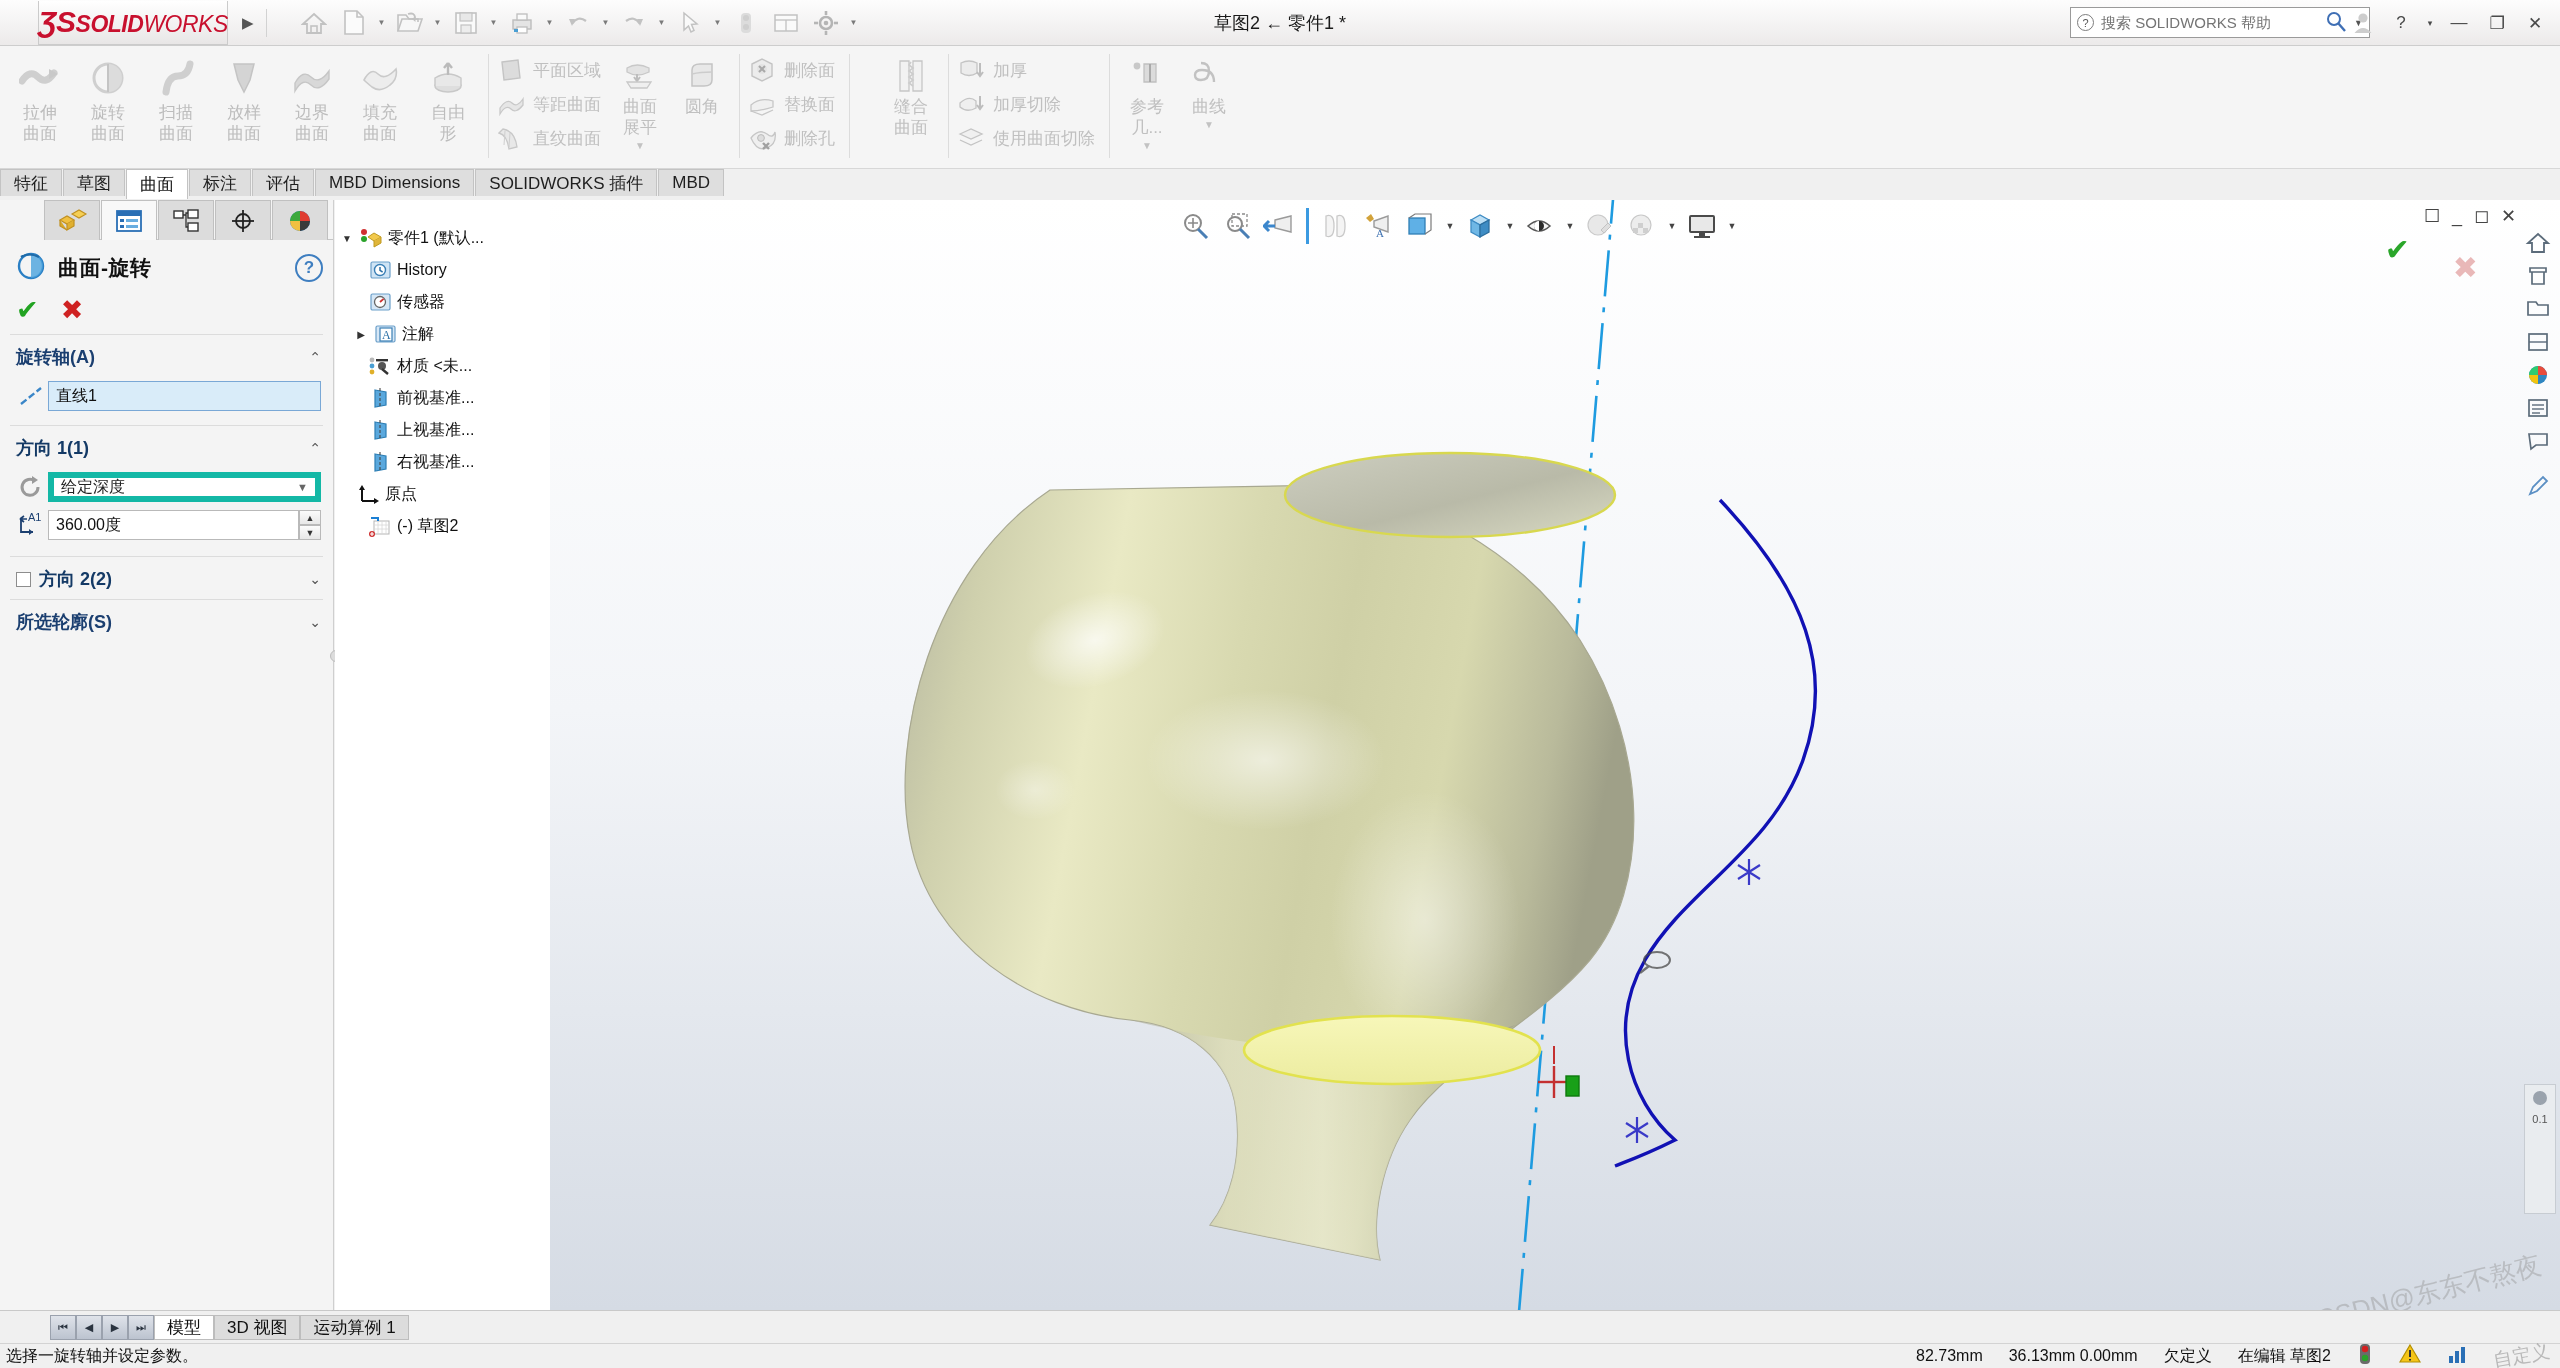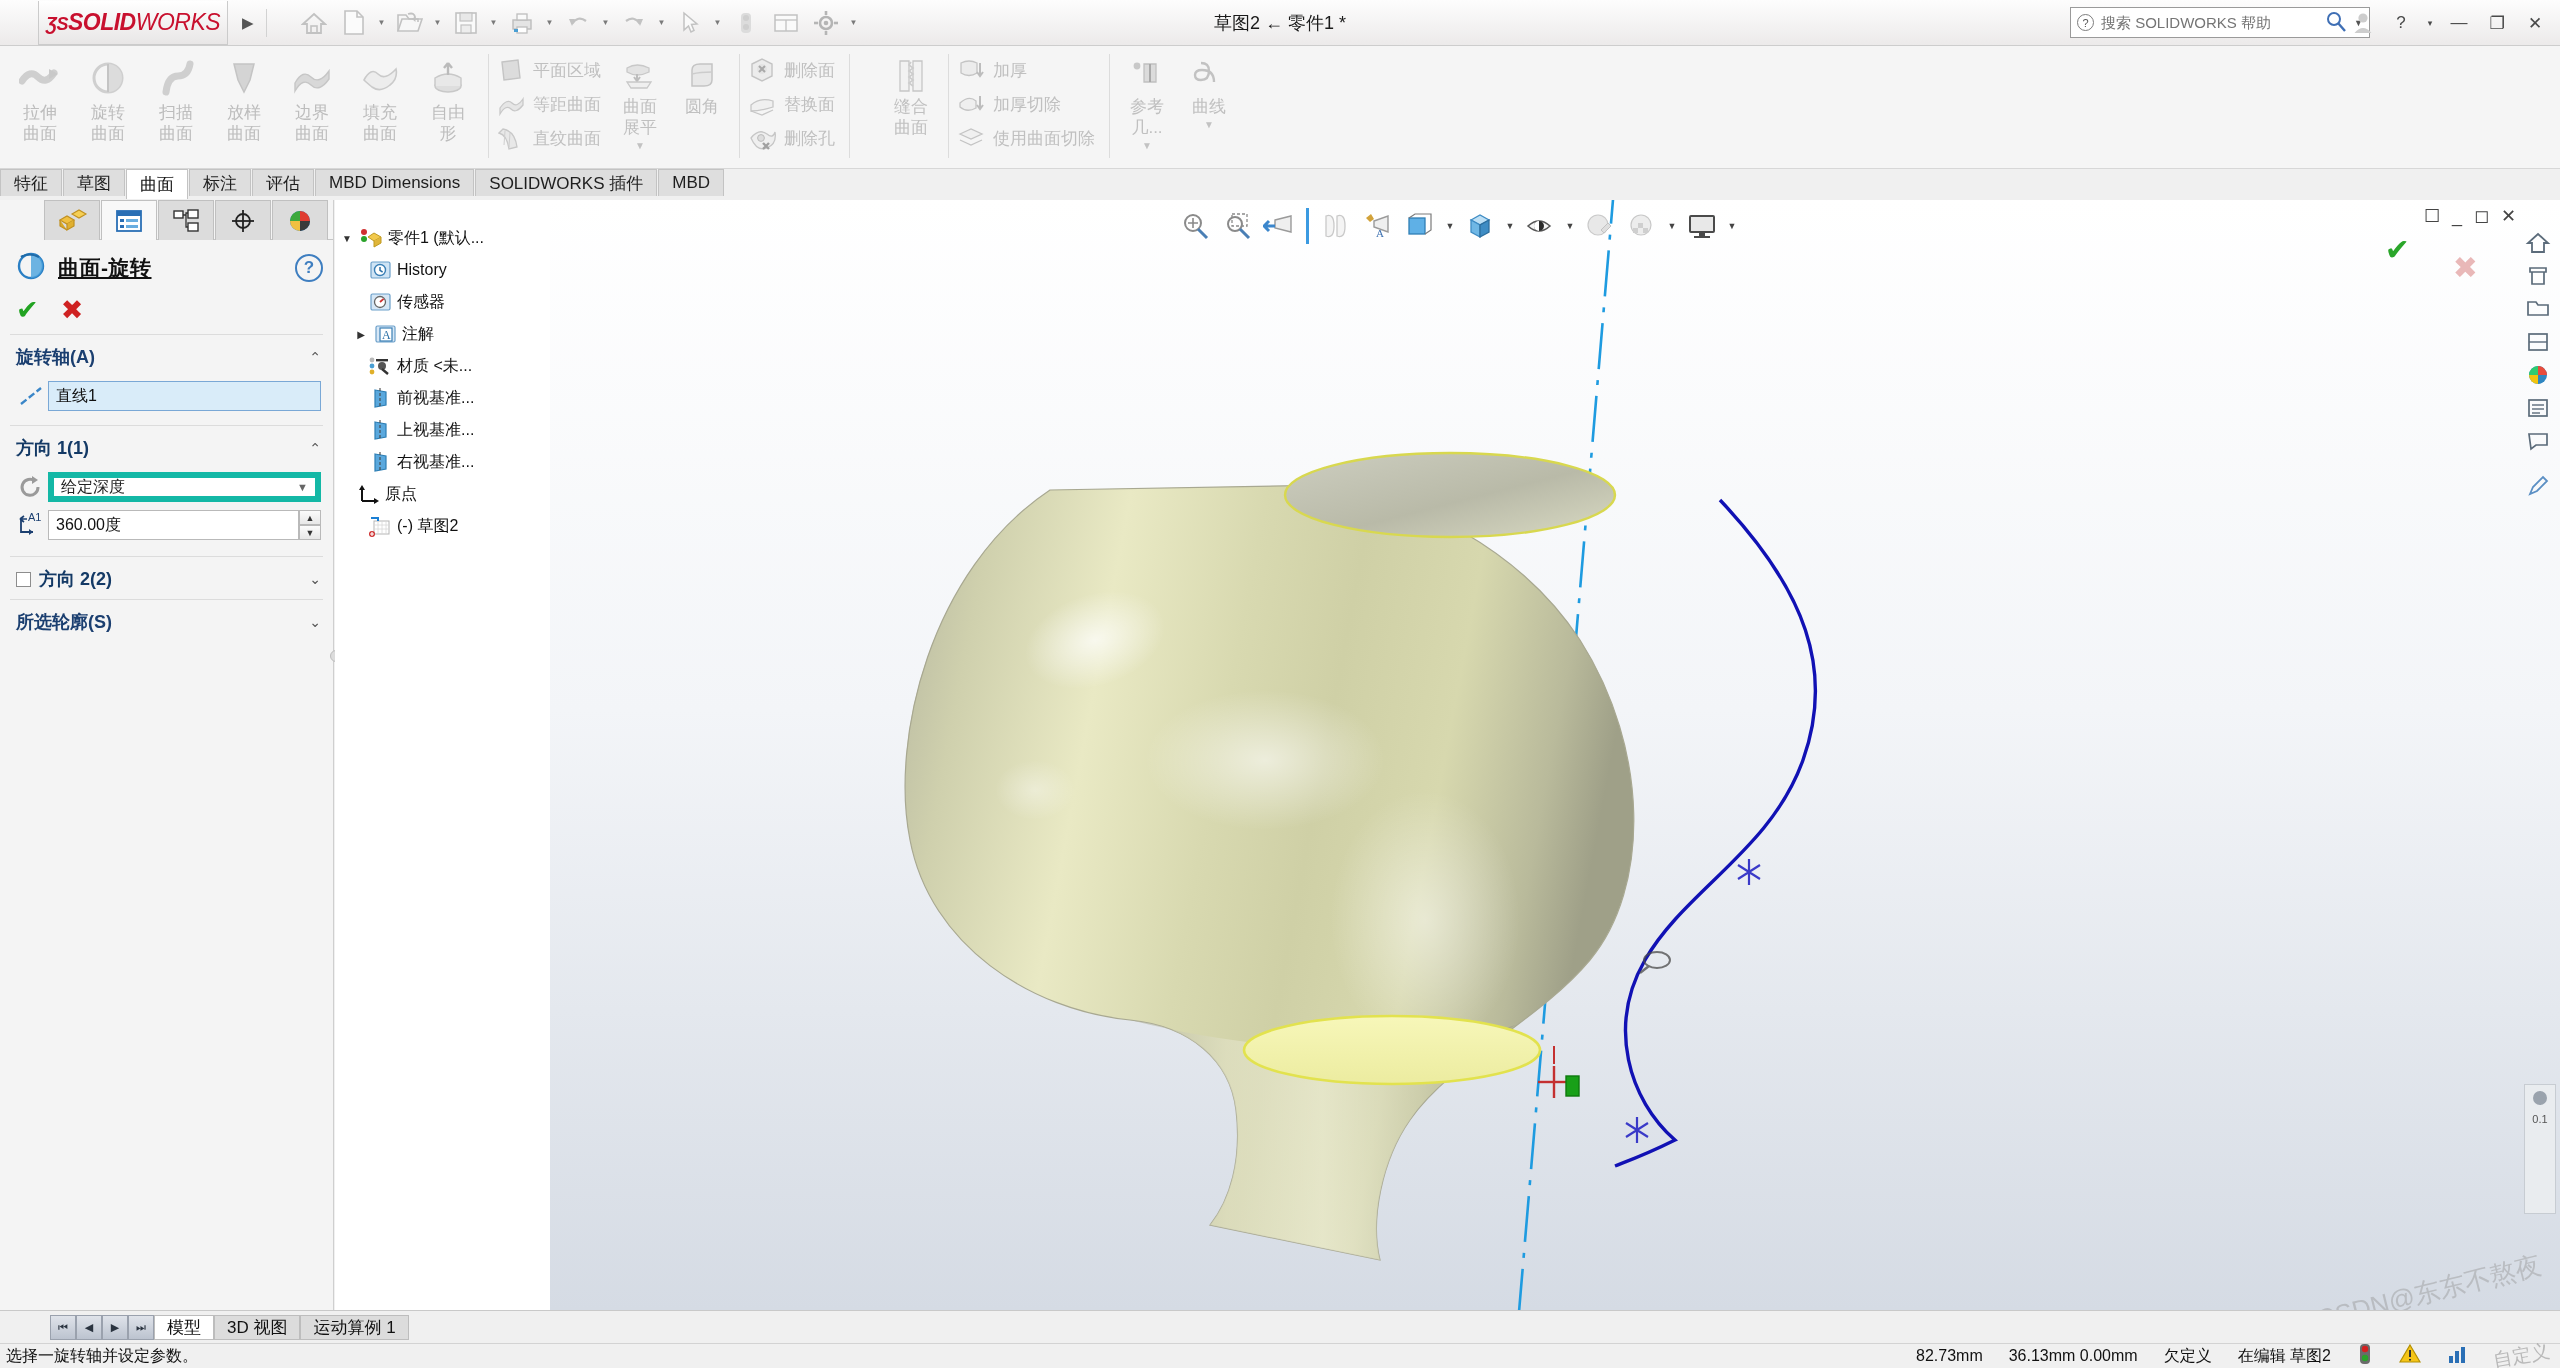--- a/index.html
+++ b/index.html
@@ -18,21 +18,21 @@
     border-bottom: 1px solid #cdcdcd;
     display: flex; align-items: center;
   }
   .logo-box {
     width: 190px; height: 44px; margin-left: 38px;
     background: linear-gradient(#ffffff, #e8e6e6);
     border: 1px solid #cbcbcb; border-top: none;
     display: flex; align-items: center; justify-content: center;
   }
   .logo-text { font-size: 23px; font-weight: bold; font-style: italic; letter-spacing: -0.5px; }
-  .logo-ds { color: #c8102e; font-size: 18px; }
+  .logo-ds { color: #c8102e; font-size: 30px; }
   .logo-solid { color: #c8102e; }
   .logo-works { color: #c8102e; font-weight: normal; }
   .tb-arrow { margin-left: 14px; color: #555; font-size: 15px; }
   .tb-sep { width: 1px; height: 28px; background: #d2d2d2; margin: 0 12px; }
   .tb-icons { display: flex; align-items: center; gap: 2px; margin-left: 16px; }
   .tb-btn {
     width: 38px; height: 38px; display: flex; align-items: center;
     justify-content: center; color: #b8b8b8;
   }
   .tb-btn svg { display: block; }
@@ -91,21 +91,21 @@
   .ctab.active { background: #ffffff; height: 30px; color: #111; }
 
   
   .leftpanel { position: absolute; top: 200px; left: 0; width: 334px; height: 1110px;
     background: #f4f4f4; border-right: 1px solid #cfcfcf; }
   .pmtabs { display: flex; height: 40px; border-bottom: 1px solid #c6c6c6; margin-left: 44px; }
   .pmtab { width: 56px; height: 40px; background: #dcdcdc; border: 1px solid #c0c0c0;
     border-bottom: none; display: flex; align-items: center; justify-content: center; margin-right: 1px; }
   .pmtab.active { background: #f8f8f8; }
   .pm-head { display: flex; align-items: center; padding: 10px 10px 4px 14px; gap: 10px; }
-  .pm-title { font-size: 21px; font-weight: bold; color: #111; letter-spacing: 0.5px; text-decoration: underline; }
+  .pm-title { font-size: 21px; font-weight: bold; color: #111; letter-spacing: 0.5px; }
   .help-circ { margin-left: auto; width: 28px; height: 28px; border-radius: 50%;
     border: 2px solid #3e7ec0; color: #3e7ec0; font-size: 17px; font-weight: bold;
     display: flex; align-items: center; justify-content: center; }
   .ok-row { display: flex; gap: 22px; padding: 4px 0 8px 16px; font-size: 27px; }
   .okc { color: #22a322; font-weight: bold; }
   .xc { color: #cf2222; font-weight: bold; }
   .pm-div { height: 1px; background: #dcdcdc; margin: 0 10px; }
   .pm-sec { display: flex; align-items: center; padding: 10px 12px 8px 16px; }
   .pm-sec .t { font-size: 18px; font-weight: bold; color: #1b3f70; }
   .pm-sec .t.dark { color: #143a66; }

